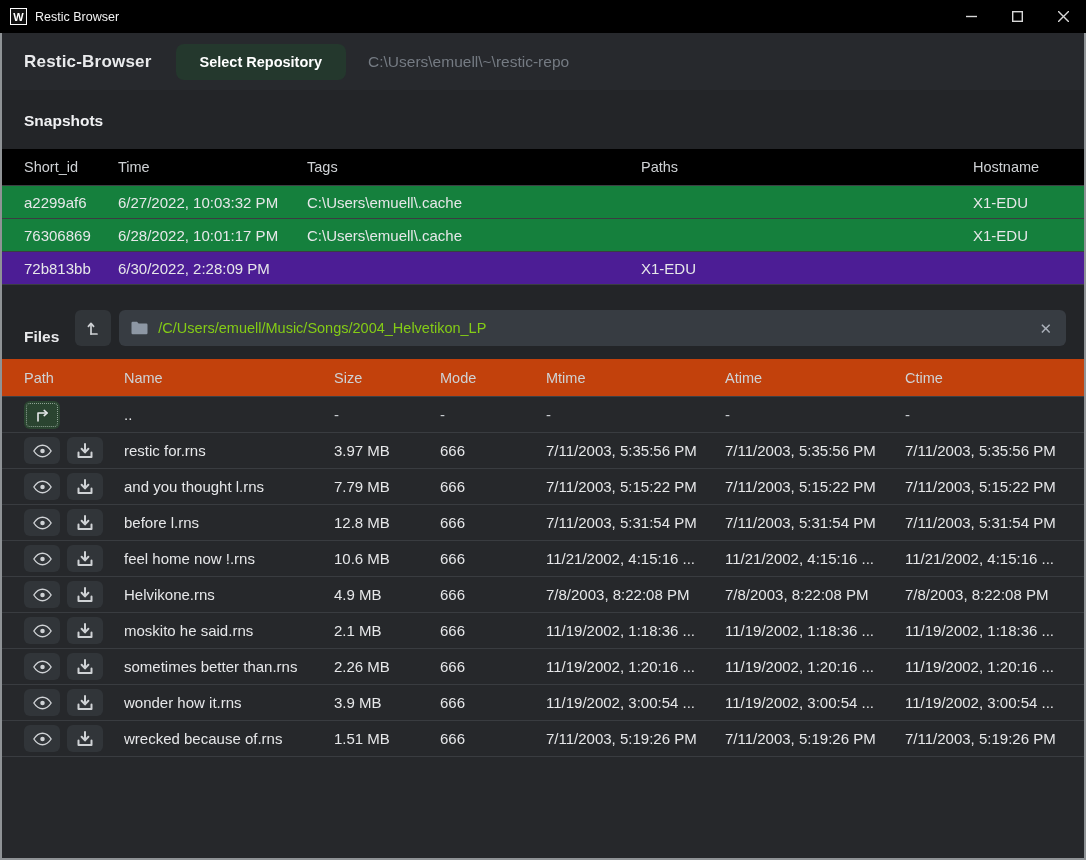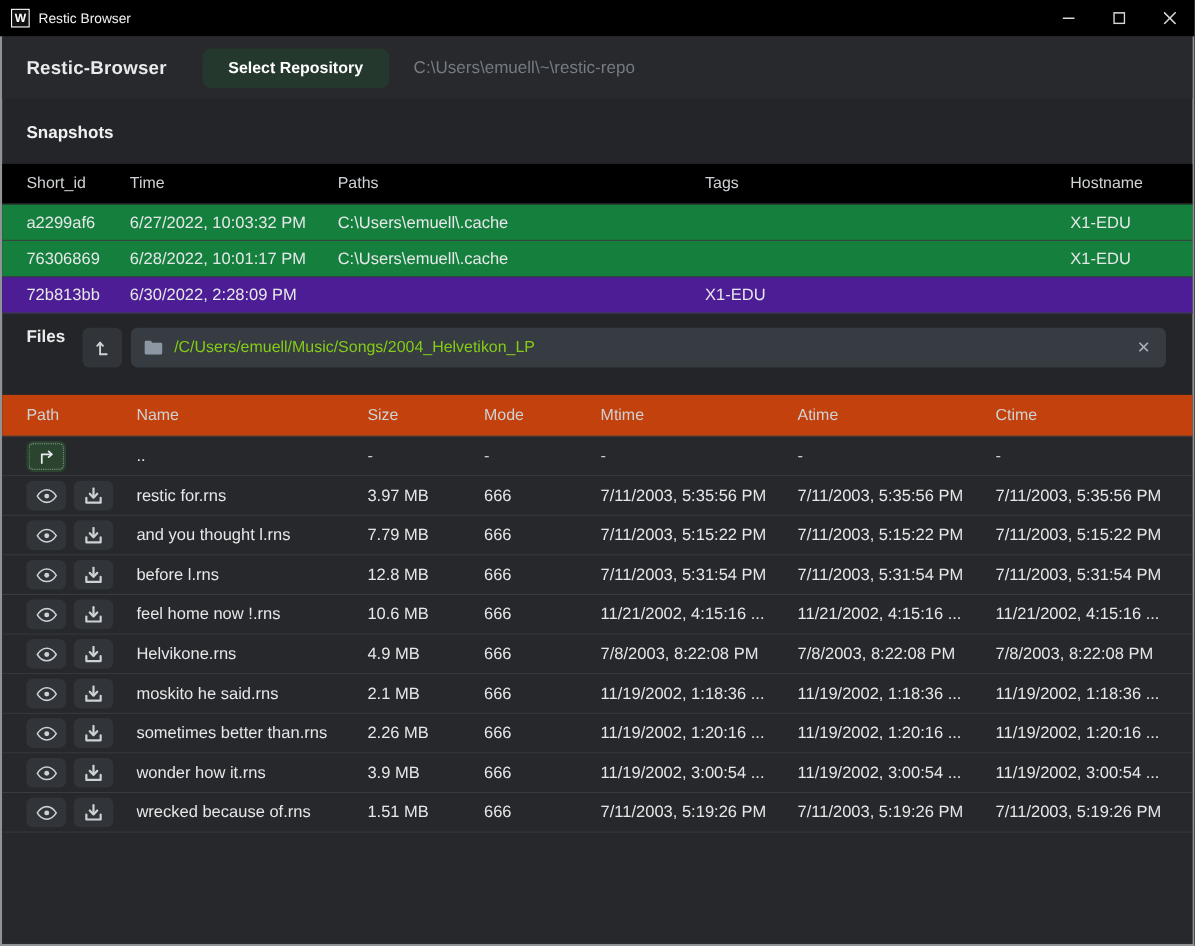--- a/index.html
+++ b/index.html
@@ -38,21 +38,21 @@
     color:#d8d8d8; font-size:13px; cursor:default;
   }
   .win-btn svg { display:block; }
   
   .appheader {
     height:57px; background:#27292d; flex:0 0 auto;
     display:flex; align-items:center; padding:0 22px;
   }
   .appheader-title { font-size:17px; font-weight:bold; letter-spacing:.2px; }
   .select-repo-btn {
-    margin-left:32px; background:#24382d; color:#fff; border:none;
+    margin-left:24px; background:#24382d; color:#fff; border:none;
     font-family:inherit; font-weight:bold; font-size:14.5px;
     padding:10px 24px; border-radius:8px; cursor:pointer;
   }
   .repo-path { margin-left:22px; color:#757b83; font-size:15.5px; }
   
   .section-heading {
     font-size:15.5px; font-weight:bold; color:#f0f1f3;
     padding:22px 22px 19px 22px;
   }
   
@@ -66,22 +66,22 @@
     height:37px; background:#000000; border-bottom:1px solid #3d4044;
     font-size:14.5px; color:#cfd2d5;
   }
   .snap-row {
     height:33px; background:#15803d; border-bottom:1px solid #3a3d41;
     font-size:15px; color:#e6e7e9; cursor:default;
   }
   .snap-row.selected { background:#4c1d95; }
   
   .files-bar {
-    display:flex; align-items:flex-start; height:48px;
-    margin:13px 24px 0 22px; flex:0 0 auto;
+    display:flex; align-items:flex-end; height:48px;
+    margin:13px 18px 0 22px; flex:0 0 auto;
   }
   .files-heading { font-size:15.5px; font-weight:bold; margin-right:16px; }
   .icon-btn {
     background:#313539; border:none; border-radius:6px; cursor:pointer;
     display:flex; align-items:center; justify-content:center;
   }
   .up-root-btn { width:36px; height:36px; margin-right:8px; flex:0 0 auto; }
   .pathbar {
     flex:1; height:36px; background:#373c42; border-radius:6px;
     display:flex; align-items:center; padding:0 12px;
@@ -152,22 +152,22 @@
     <span class="appheader-title">Restic-Browser</span>
     <button class="select-repo-btn">Select Repository</button>
     <span class="repo-path">C:\Users\emuell\~\restic-repo</span>
   </div>
 
   <div class="section-heading">Snapshots</div>
 
   <div class="snap-grid snap-header">
     <div>Short_id</div>
     <div>Time</div>
+    <div>Tags</div>
     <div>Paths</div>
-    <div>Tags</div>
     <div>Hostname</div>
   </div>
   <div id="snap-body">
   <div class="snap-grid snap-row">
     <div class="cell">a2299af6</div>
     <div class="cell">6/27/2022, 10:03:32 PM</div>
     <div class="cell">C:\Users\emuell\.cache</div>
     <div class="cell"></div>
     <div class="cell">X1-EDU</div>
   </div>

